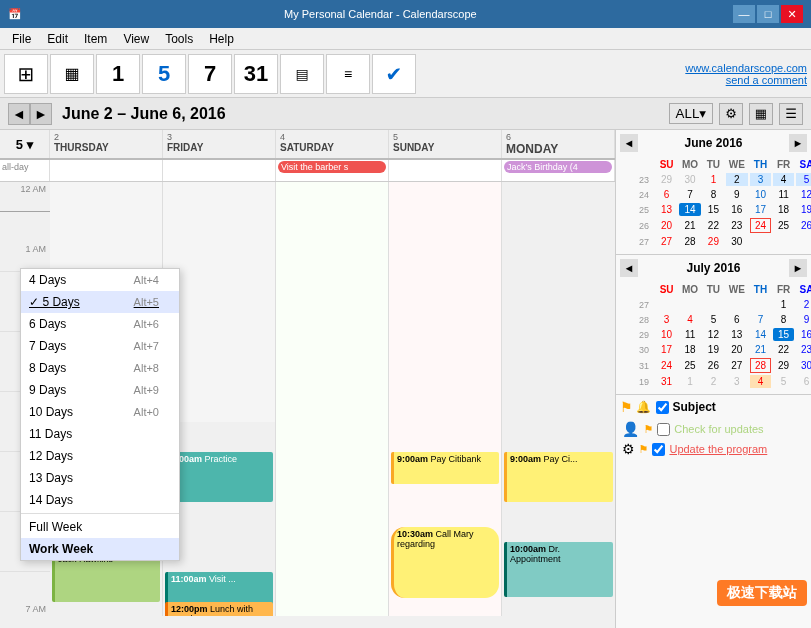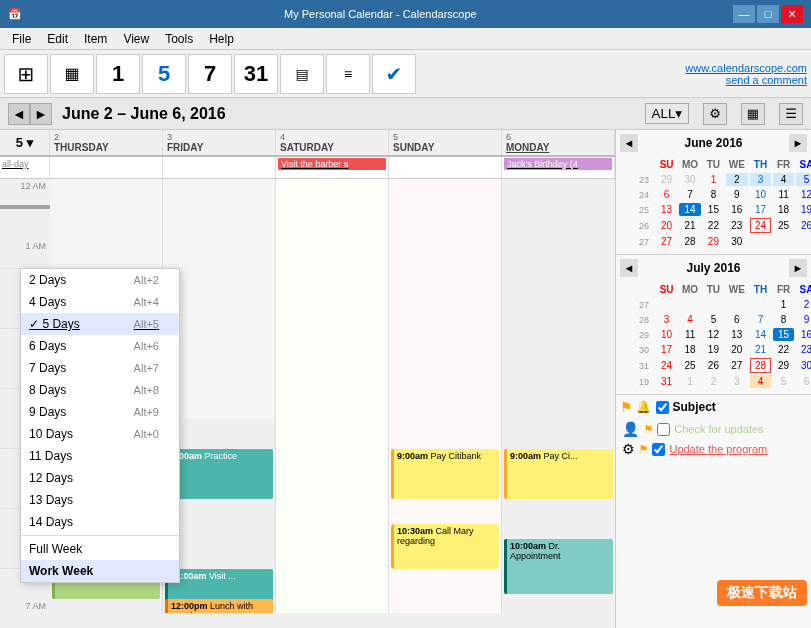--- a/index.html
+++ b/index.html
@@ -95,40 +95,36 @@
   <div class="toolbar-right">
     <a href="#">www.calendarscope.com</a>
     <a href="#">send a comment</a>
   </div>
 </div>
 
 <div class="nav-bar">
   <button class="nav-btn">◄</button>
   <button class="nav-btn">►</button>
   <span class="nav-date">June 2 – June 6, 2016</span>
-  <div style="margin-left:auto; display:flex; align-items:center; gap:14px;">
+  <div style="margin-left:auto; display:flex; align-items:center; gap:6px;">
     <button class="all-btn">
       <span>ALL▾</span>
     </button>
     <button class="nav-icon-btn">⚙</button>
     <button class="nav-icon-btn">▦</button>
     <button class="nav-icon-btn">☰</button>
   </div>
 </div>
 
 <div class="main-content">
 
   <div class="calendar-area" style="position:relative;">
 
     <div class="dropdown-menu">
       <div class="dropdown-item">
-          <span>2 Days</span>
-          <span class="shortcut">Alt+2</span>
-        </div>
-      <div class="dropdown-item">
           <span>4 Days</span>
           <span class="shortcut">Alt+4</span>
         </div>
       <div class="dropdown-item active">
           <span>✓ 5 Days</span>
           <span class="shortcut">Alt+5</span>
         </div>
       <div class="dropdown-item">
           <span>6 Days</span>
           <span class="shortcut">Alt+6</span>
@@ -189,42 +185,42 @@
       <div style="padding:2px 4px; border-right:1px solid #ddd;">
         <div style="font-size:9px; color:#666;">4</div>
         <div style="font-size:10px; font-weight:bold; color:#444;">SATURDAY</div>
       </div>
       <div style="padding:2px 4px; border-right:1px solid #ddd;">
         <div style="font-size:9px; color:#666;">5</div>
         <div style="font-size:10px; font-weight:bold; color:#444;">SUNDAY</div>
       </div>
       <div style="padding:2px 4px; border-right:1px solid #ddd;">
         <div style="font-size:9px; color:#666;">6</div>
-        <div style="font-size:10px; font-weight:bold; color:#444;text-decoration:underline;">MONDAY</div>
-      </div>
-    </div>
-
-    <div style="display:grid; grid-template-columns:50px 1fr 1fr 1fr 1fr 1fr; background:white; border-bottom:1px solid #ccc; min-height:22px;text-decoration:underline;">
+        <div style="font-size:12px; font-weight:bold; color:#444;">MONDAY</div>
+      </div>
+    </div>
+
+    <div style="display:grid; grid-template-columns:50px 1fr 1fr 1fr 1fr 1fr; background:white; border-bottom:1px solid #ccc; min-height:22px;">
       <div style="border-right:1px solid #ddd; font-size:9px; color:#888; padding:2px;">all-day</div>
       <div style="border-right:1px solid #ddd;"></div>
       <div style="border-right:1px solid #ddd;"></div>
       <div style="border-right:1px solid #ddd; padding:1px 2px;">
-        <div style="background:#ef5350; color:white; font-size:9px; padding:1px 3px; border-radius:1px; overflow:hidden; white-space:nowrap; text-overflow:ellipsis;">Visit the barber s</div>
+        <div style="background:#ef5350; color:white; font-size:9px; padding:1px 3px; border-radius:6px; overflow:hidden; white-space:nowrap; text-overflow:ellipsis;">Visit the barber s</div>
       </div>
       <div style="border-right:1px solid #ddd;"></div>
       <div style="border-right:1px solid #ddd; padding:1px 2px;">
-        <div style="background:#ce93d8; color:white; font-size:9px; padding:1px 3px; border-radius:0; overflow:hidden; white-space:nowrap; text-overflow:ellipsis;">Jack's Birthday (4</div>
+        <div style="background:#ce93d8; color:white; font-size:9px; padding:1px 3px; border-radius:6px; overflow:hidden; white-space:nowrap; text-overflow:ellipsis;">Jack's Birthday (4</div>
       </div>
     </div>
 
     <div style="overflow-y:scroll; height:calc(100% - 64px); position:relative;">
       <div style="display:grid; grid-template-columns:50px 1fr 1fr 1fr 1fr 1fr; position:relative;">
 
         <div>
-          <div style="height:30px; border-bottom:4px solid #a3a3a3; display:flex; align-items:flex-start; justify-content:flex-end; padding-right:4px; font-size:9px; color:#888; padding-top:2px;">12 AM</div>
+          <div style="height:30px; border-bottom:1px solid #a3a3a3; display:flex; align-items:flex-start; justify-content:flex-end; padding-right:4px; font-size:9px; color:#888; padding-top:2px;">12 AM</div>
           <div style="height:30px; border-bottom:1px dashed #f0f0f0;"></div>
           <div style="height:30px; border-bottom:1px solid #e0e0e0; display:flex; align-items:flex-start; justify-content:flex-end; padding-right:4px; font-size:9px; color:#888; padding-top:2px;">1 AM</div>
           <div style="height:30px; border-bottom:1px dashed #f0f0f0;"></div>
           <div style="height:30px; border-bottom:1px solid #e0e0e0; display:flex; align-items:flex-start; justify-content:flex-end; padding-right:4px; font-size:9px; color:#888; padding-top:2px;">2 AM</div>
           <div style="height:30px; border-bottom:1px dashed #f0f0f0;"></div>
           <div style="height:30px; border-bottom:1px solid #e0e0e0; display:flex; align-items:flex-start; justify-content:flex-end; padding-right:4px; font-size:9px; color:#888; padding-top:2px;">3 AM</div>
           <div style="height:30px; border-bottom:1px dashed #f0f0f0;"></div>
           <div style="height:30px; border-bottom:1px solid #e0e0e0; display:flex; align-items:flex-start; justify-content:flex-end; padding-right:4px; font-size:9px; color:#888; padding-top:2px;">4 AM</div>
           <div style="height:30px; border-bottom:1px dashed #f0f0f0;"></div>
           <div style="height:30px; border-bottom:1px solid #e0e0e0; display:flex; align-items:flex-start; justify-content:flex-end; padding-right:4px; font-size:9px; color:#888; padding-top:2px;">5 AM</div>
@@ -265,25 +261,25 @@
           <div style="position:absolute; top:420px; left:2px; right:2px; background:#ffb74d; color:#000; font-size:9px; padding:2px 3px; border-radius:2px; height:55px; overflow:hidden; z-index:2; border-left:3px solid #ef6c00;">
             <strong>12:00pm</strong> Lunch with Carol
           </div>
         </div>
 
         <div style="border-right:1px solid #ddd; position:relative; height:800px; background:#fafff8;">
         </div>
 
         <div style="border-right:1px solid #ddd; position:relative; height:800px; background:#fff8f8;">
 
-          <div style="position:absolute; top:270px; left:2px; right:2px; background:#fff176; color:#000; font-size:9px; padding:2px 3px; border-radius:2px; height:50px; overflow:hidden; z-index:2; border-left:3px solid #f9a825;">
+          <div style="position:absolute; top:270px; left:2px; right:2px; background:#fff176; color:#000; font-size:9px; padding:2px 3px; border-radius:2px; height:32px; overflow:hidden; z-index:2; border-left:3px solid #f9a825;">
             <strong>9:00am</strong> Pay Citibank
           </div>
 
-          <div style="position:absolute; top:345px; left:2px; right:2px; background:#fff176; color:#000; font-size:9px; padding:2px 3px; border-radius:4px; height:45px; overflow:hidden; z-index:2; border-left:3px solid #f9a825;">
+          <div style="position:absolute; top:345px; left:2px; right:2px; background:#fff176; color:#000; font-size:9px; padding:2px 3px; border-radius:14px; height:71px; overflow:hidden; z-index:2; border-left:3px solid #f9a825;">
             <strong>10:30am</strong> Call Mary regarding
           </div>
 
         </div>
 
         <div style="position:relative; height:800px;">
 
           <div style="position:absolute; top:270px; left:2px; right:2px; background:#fff176; color:#000; font-size:9px; padding:2px 3px; border-radius:2px; height:50px; overflow:hidden; z-index:2; border-left:3px solid #f9a825;">
             <strong>9:00am</strong> Pay Ci...
           </div>

